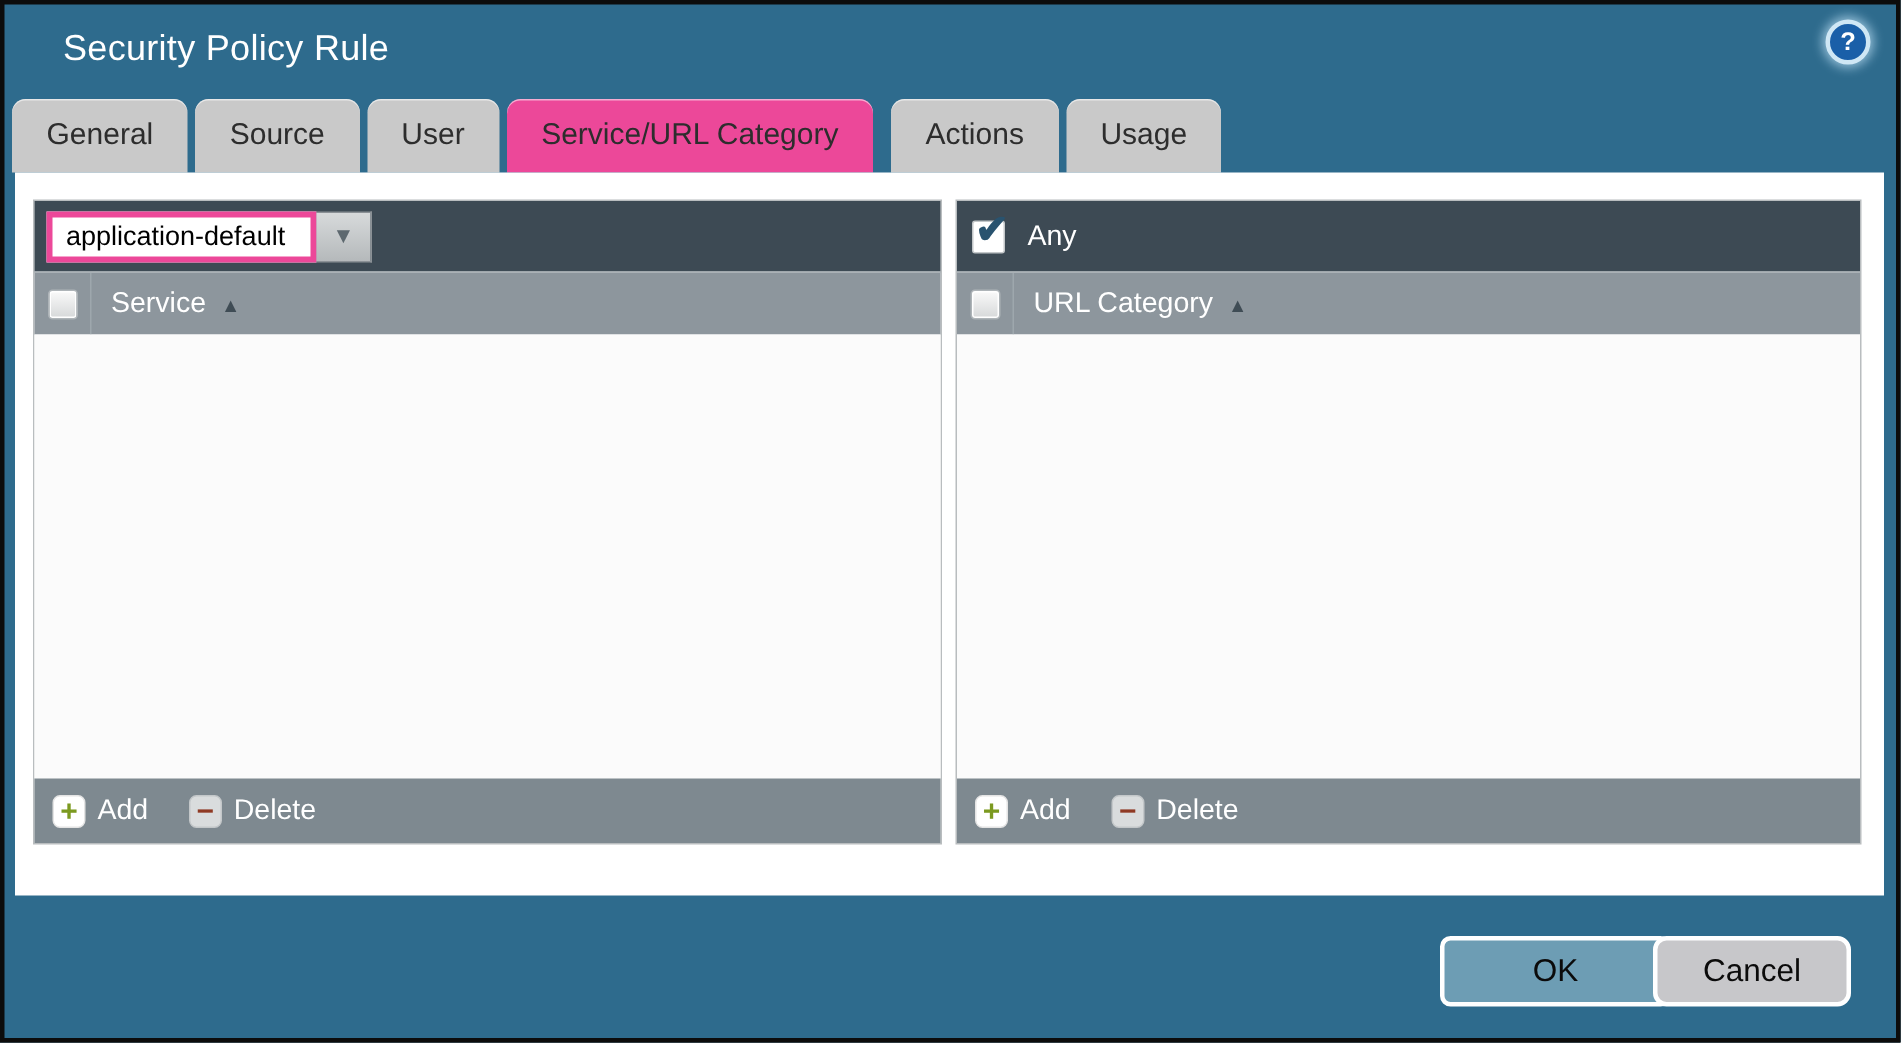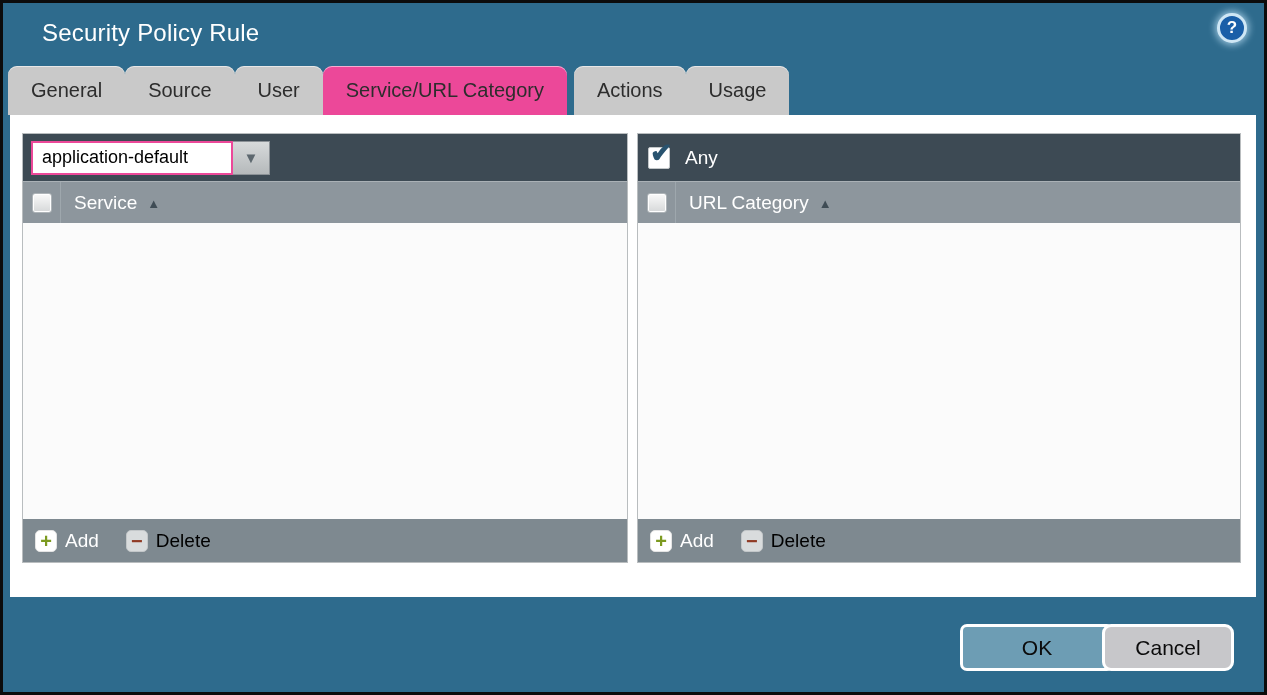--- a/index.html
+++ b/index.html
@@ -12,21 +12,21 @@
   
   .title-bar { position:absolute; top:0; left:0; right:0; height:60px; display:flex; align-items:center; padding-left:27px; }
   .dialog-title { color:#ffffff; font-size:24px; font-weight:400; letter-spacing:.2px;margin-left:12px; }
   .help-btn {
     position:absolute; top:10px; right:17px; width:30px; height:30px; border-radius:50%;
     background:#1a5fa8; border:3px solid #cfe7f5; color:#fff; font-weight:bold; font-size:17px;
     display:flex; align-items:center; justify-content:center;
     box-shadow:0 0 7px 2px rgba(185,222,243,.75); cursor:pointer;
   }
   
-  .tabs-row { position:absolute; top:63px; left:5px; display:flex; align-items:center; }
+  .tabs-row { position:absolute; top:63px; left:5px; display:flex; gap:5px; align-items:center; }
   .tab {
     height:49px; padding:0 23px; background:#c9c9c9; border-radius:9px 9px 0 0;
     display:flex; align-items:center; font-size:20px; color:#2d2d2d; cursor:pointer;
     box-shadow:inset 0 1px 0 rgba(255,255,255,.55); white-space:nowrap;
   }
   .tab.active { background:#ec4899; height:49px; margin-right:7px; }
   
   .content { position:absolute; top:112px; left:7px; width:1246px; height:482px; background:#ffffff; }
   .panel {
     position:absolute; top:18px; height:430px; border:1px solid #b9bdbf;
@@ -52,38 +52,38 @@
     background:#ffffff; position:relative; cursor:pointer; flex:none;
   }
   .cb-checked .check-glyph {
     position:absolute; top:-8px; left:1px; color:#29536f; font-size:27px; font-weight:bold; line-height:1;
   }
   .any-row { display:flex; align-items:center; gap:15px; padding-left:2px; }
   .any-label { color:#ffffff; font-size:19px; }
   
   .dd { display:flex; height:34px; align-items:stretch; }
   .dd-input {
-    width:202px; background:#fff; border:2px solid #ec4899; font-size:18px; padding-left:9px;
+    width:180px; background:#fff; border:4px solid #ec4899; font-size:18px; padding-left:9px;
     color:#000; font-family:"Liberation Sans", sans-serif;
   }
   .dd-btn {
     width:37px; background:linear-gradient(#d7dadb,#b5b9bb); border:1px solid #8b9196; border-left:none;
     display:flex; align-items:center; justify-content:center; cursor:pointer;
   }
   .dd-arrow { color:#5d686f; font-size:15px; }
   
   .tool-btn { display:flex; align-items:center; gap:8px; cursor:pointer; background:none; border:none; padding:0; font-family:inherit; }
   .tool-icon {
     width:22px; height:22px; border-radius:5px; display:flex; align-items:center; justify-content:center;
     font-weight:bold; font-size:20px; line-height:1; flex:none;
   }
   .tool-btn.add .tool-icon { background:#ffffff; color:#7c9a20; border:1px solid #e4e4e4; }
   .tool-btn.add .tool-label { color:#ffffff; font-size:19px; }
   .tool-btn.del .tool-icon { background:#d9dcdd; color:#8f3a24; border:1px solid #c3c7c9; }
-  .tool-btn.del .tool-label { color:#000000; font-size:19px; }
+  .tool-btn.del .tool-label { color:#ffffff; font-size:19px; }
   
   .action-btn {
     position:absolute; top:621px; height:47px; border:3px solid #ffffff; border-radius:9px;
     font-size:21px; color:#0b0b0b; font-family:"Liberation Sans", sans-serif; cursor:pointer;
     display:flex; align-items:center; justify-content:center;
   }
   .action-btn.ok { left:957px; width:154px; background:#6d9db4;border-radius:7px; }
   .action-btn.cancel { left:1099px; width:132px; background:#c7c7ca; }
 </style>
 </head>

